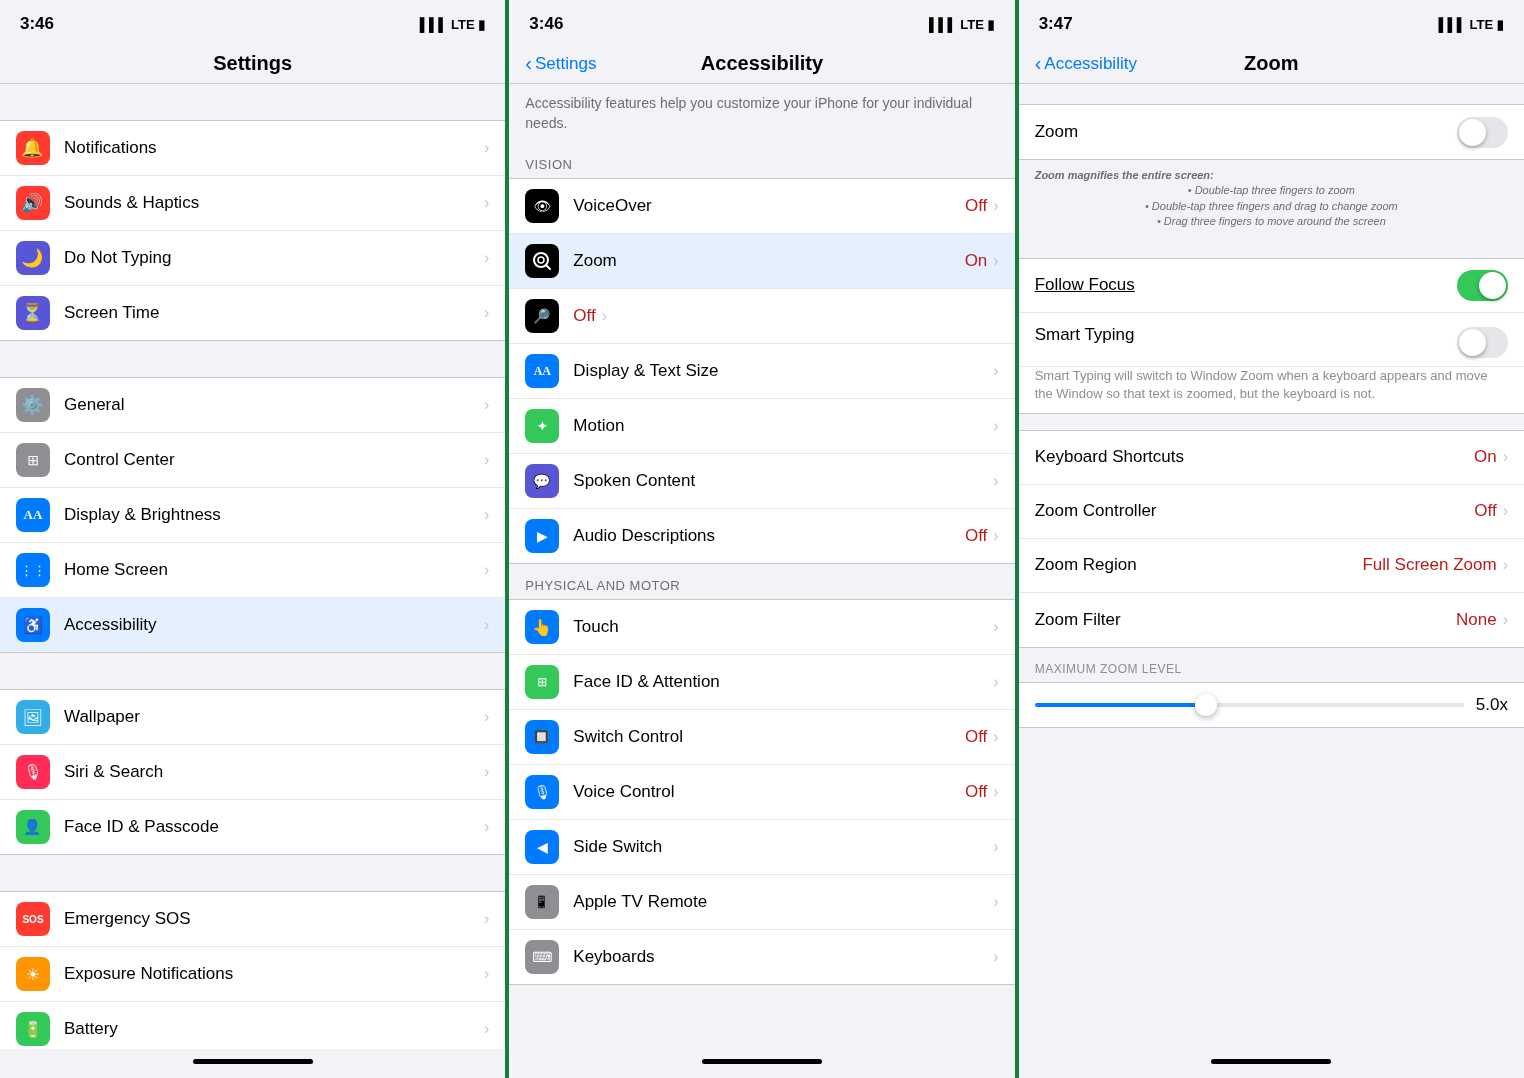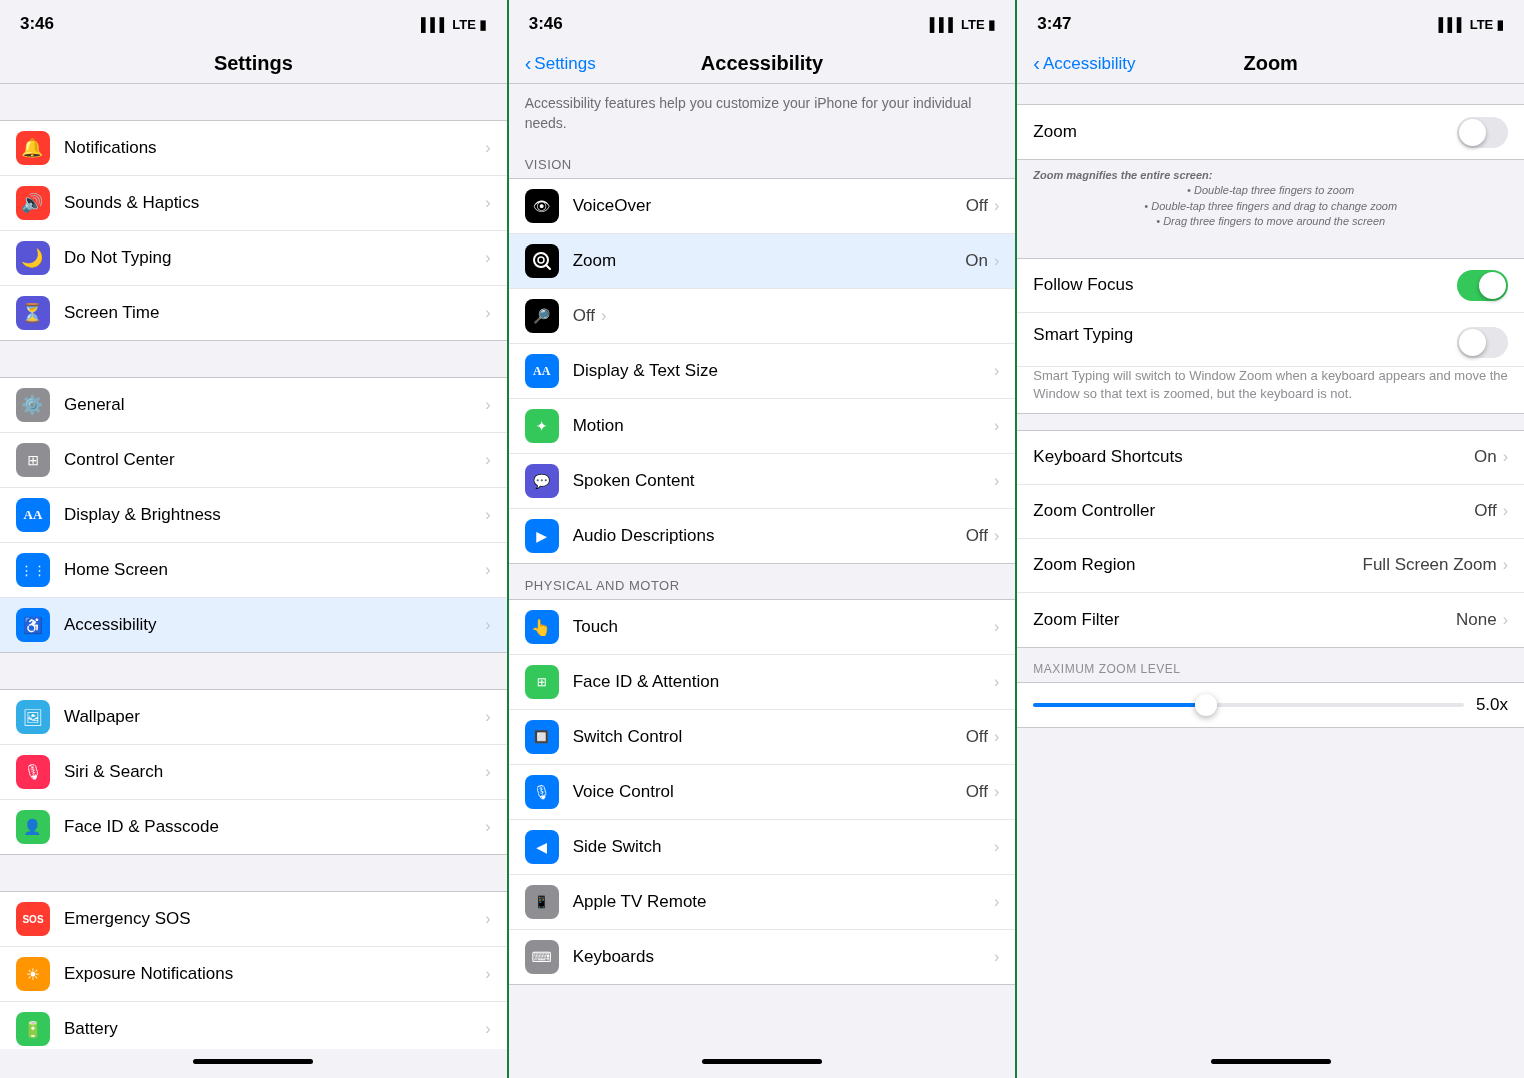--- a/index.html
+++ b/index.html
@@ -13,21 +13,21 @@
       overflow: hidden;
     }
 
     
     .phone-panel {
       flex: 1;
       background: #f2f2f7;
       display: flex;
       flex-direction: column;
       position: relative;
-      border-right: 2px solid #15803d;
+      border-right: 4px solid #15803d;
     }
 
     
     .status-bar {
       display: flex;
       justify-content: space-between;
       align-items: center;
       padding: 10px 20px 6px 20px;
       background: #f2f2f7;
       height: 44px;
@@ -115,21 +115,21 @@
       font-size: 18px;
       color: #fff;
     }
     .row-label {
       flex: 1;
       font-size: 17px;
       color: #000;
     }
     .row-value {
       font-size: 17px;
-      color: #404040;
+      color: #b91c1c;
       margin-right: 6px;
     }
     .row-chevron {
       color: #c7c7cc;
       font-size: 16px;
     }
 
     
     .home-indicator {
       display: flex;
@@ -516,21 +516,21 @@
       <strong>Zoom magnifies the entire screen:</strong>
       <ul>
         <li>Double-tap three fingers to zoom</li>
         <li>Double-tap three fingers and drag to change zoom</li>
         <li>Drag three fingers to move around the screen</li>
       </ul>
     </div>
 
     <div class="group-gap" style="height:16px;"></div>
     <div class="settings-group">
-      <div class="settings-row" style="justify-content:space-between;">
+      <div class="settings-row" style="justify-content:space-between;text-decoration:underline;">
         <span class="row-label">Follow Focus</span>
         <div class="toggle-switch on">
           <div class="toggle-thumb"></div>
         </div>
       </div>
       <div class="settings-row" style="justify-content:space-between; align-items:flex-start; padding-top:12px; padding-bottom:8px;">
         <div style="flex:1; padding-right:12px;">
           <div style="font-size:17px; color:#000; margin-bottom:4px;">Smart Typing</div>
         </div>
         <div class="toggle-switch partial" style="margin-top:2px;">

